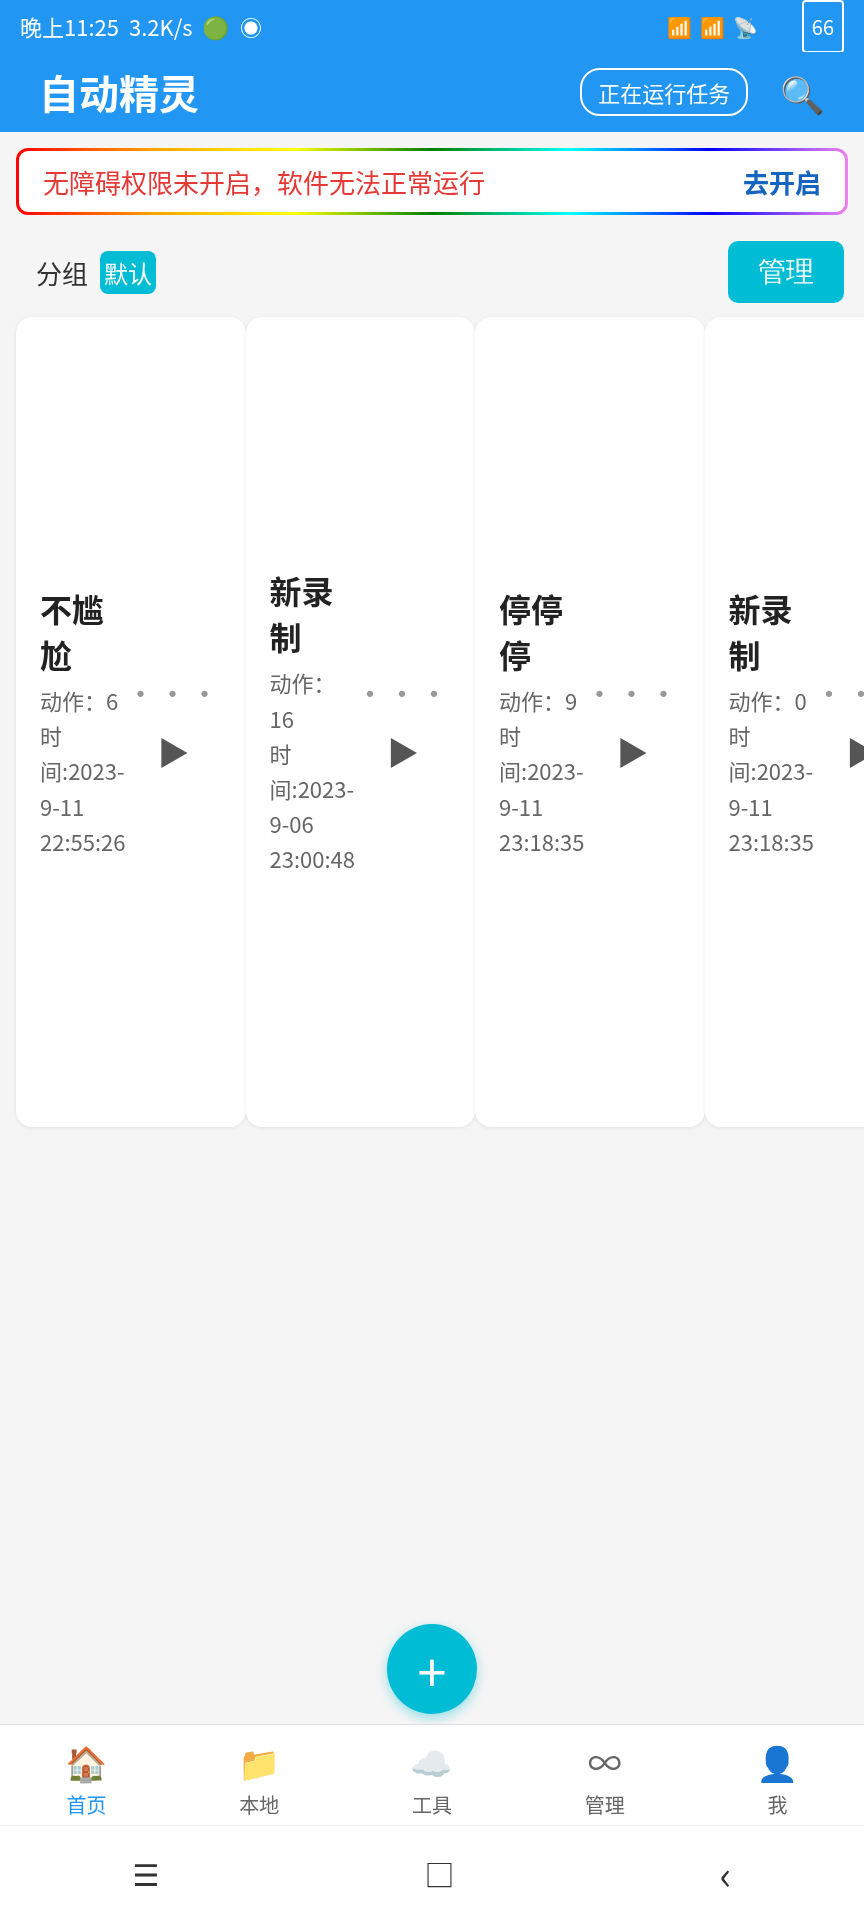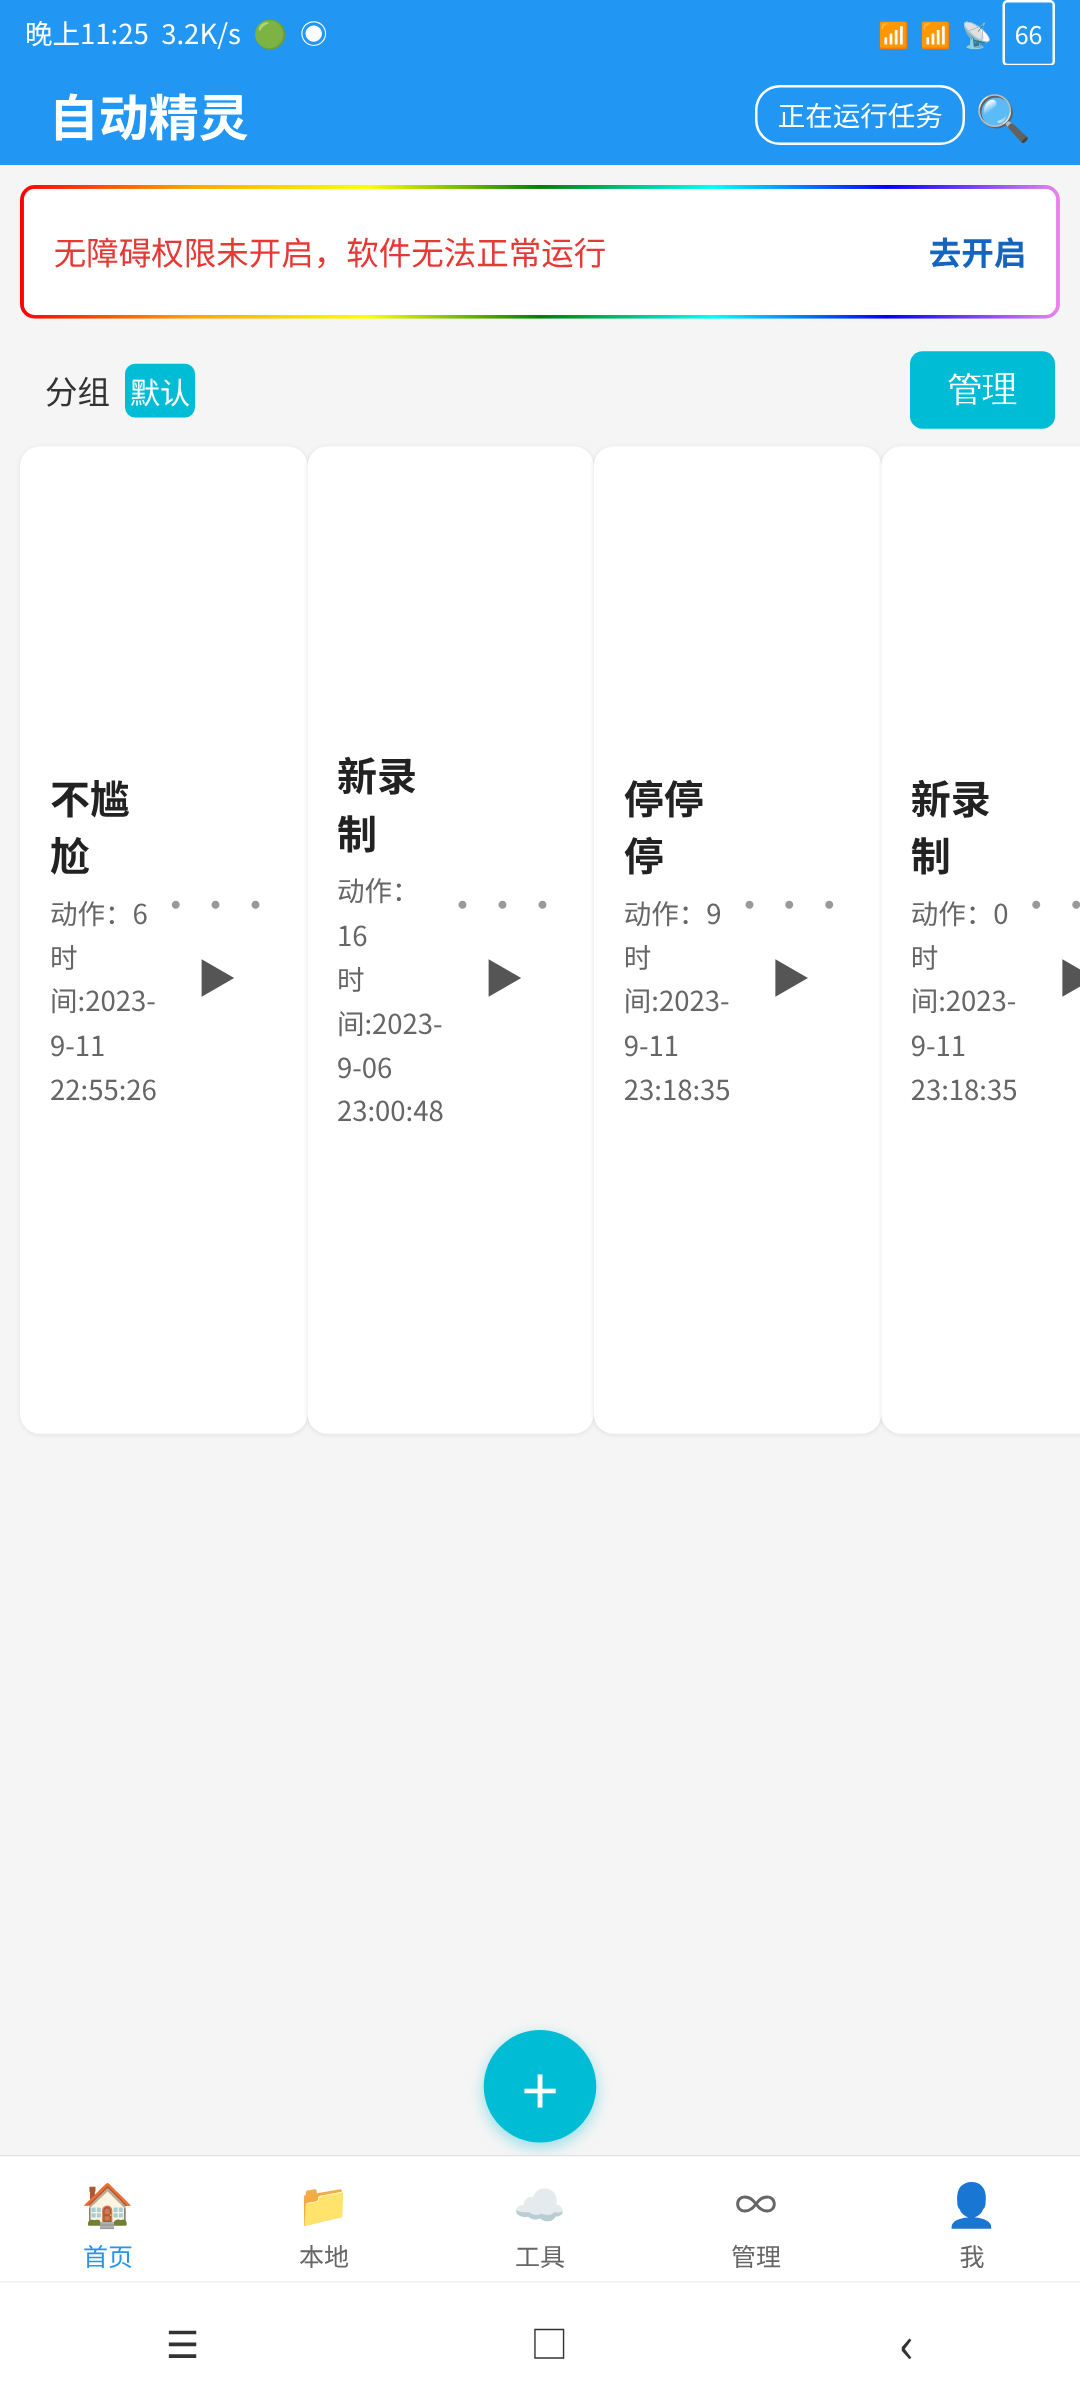--- a/index.html
+++ b/index.html
@@ -38,21 +38,21 @@
       height: 80px;
     }
     .header-title {
       font-size: 40px;
       font-weight: bold;
       color: white;
     }
     .header-right {
       display: flex;
       align-items: center;
-      gap: 8px;
+      gap: 32px;
     }
     .running-badge {
       border: 2px solid white;
       border-radius: 20px;
       padding: 6px 16px;
       font-size: 22px;
       color: white;
     }
     .search-icon-btn {
       font-size: 36px;
@@ -63,21 +63,21 @@
     
     .warning-banner {
       margin: 16px 16px;
       border: 2.5px solid;
       border-image: linear-gradient(90deg, red, orange, yellow, green, cyan, blue, violet) 1;
       border-radius: 12px;
       background: white;
       display: flex;
       align-items: center;
       justify-content: space-between;
-      padding: 32px 24px;
+      padding: 12px 24px;
       font-size: 26px;
     }
     .warning-text { color: #e53935; }
     .warning-action { color: #1565C0; font-weight: bold; cursor: pointer; }
 
     
     .group-row {
       display: flex;
       align-items: center;
       justify-content: space-between;
@@ -214,21 +214,21 @@
   <div class="status-left">
     <span>晚上11:25</span>
     <span>3.2K/s</span>
     <span>🟢</span>
     <span>◉</span>
   </div>
   <div class="status-right">
     <span style="font-size:20px;">📶</span>
     <span style="font-size:20px;">📶</span>
     <span style="font-size:20px;">📡</span>
-    <span style="font-size:20px; border:2px solid white; padding:10px 8px; border-radius:4px;">
+    <span style="font-size:20px; border:2px solid white; padding:10px 8px; border-radius:4px;margin-left:36px;">
       <span>66</span>
     </span>
   </div>
 </div>
 
 <div class="header">
   <span class="header-title">自动精灵</span>
   <div class="header-right">
     <div class="running-badge">正在运行任务</div>
     <span class="search-icon-btn">🔍</span>

